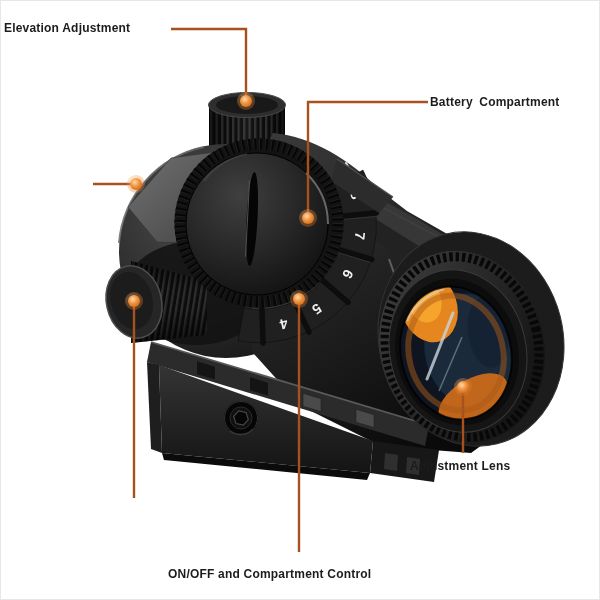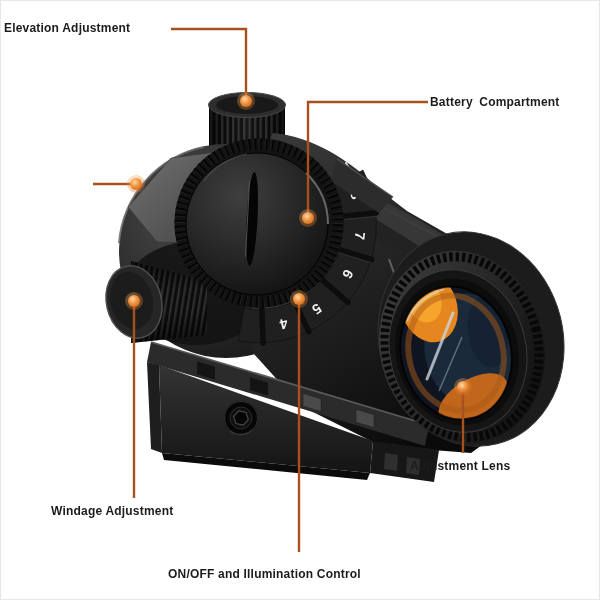--- a/index.html
+++ b/index.html
@@ -208,17 +208,16 @@
         <circle cx="133" cy="300" r="6" fill="url(#dotGrad)"></circle>
     <circle cx="298" cy="298" r="9" fill="url(#dotGrad)" opacity="0.35"></circle>
         <circle cx="298" cy="298" r="6" fill="url(#dotGrad)"></circle>
     <circle cx="462" cy="386" r="9" fill="url(#dotGrad)" opacity="0.35"></circle>
         <circle cx="462" cy="386" r="6" fill="url(#dotGrad)"></circle>
   </g>
 </svg>
 
 <div class="label" style="left:3px;top:17px;">Elevation Adjustment</div>
 <div class="label battery" style="left:429px;top:91px;">Battery Compartment</div>
-<div class="label" style="left:50px;top:500px;">Windage Adjustment</div>
-<div class="label" style="left:167px;top:563px;">ON/OFF and Illumination Control</div>
+<div class="label" style="left:167px;top:563px;">ON/OFF and Compartment Control</div>
 <div class="label" style="left:409px;top:455px;">Adjustment Lens</div>
 
 </div>
 
 </body></html>

